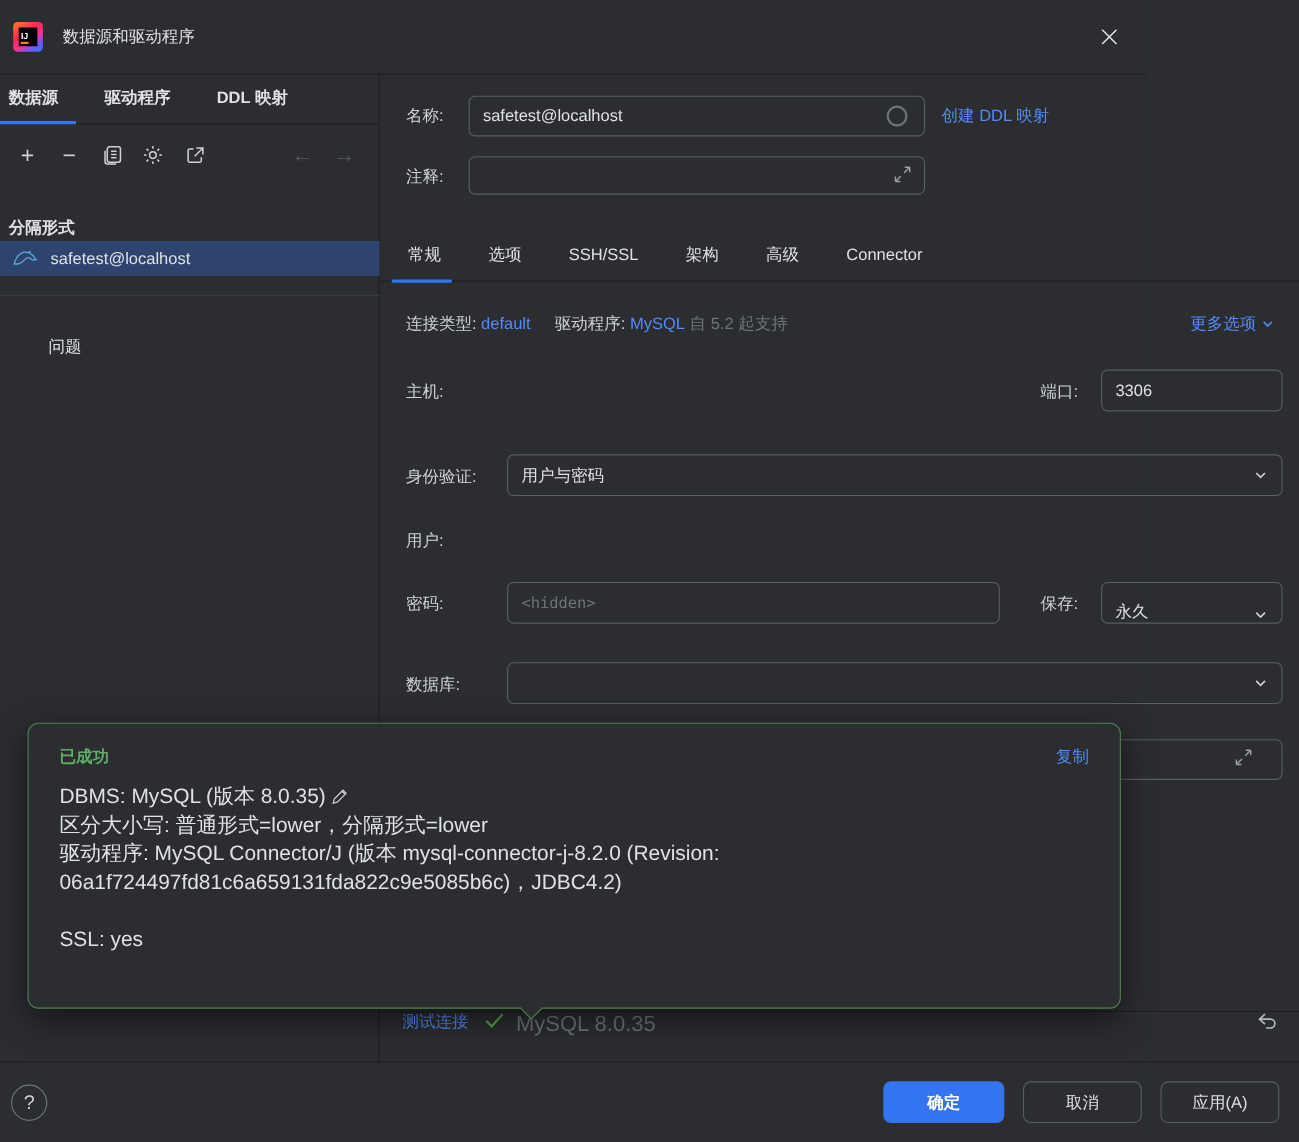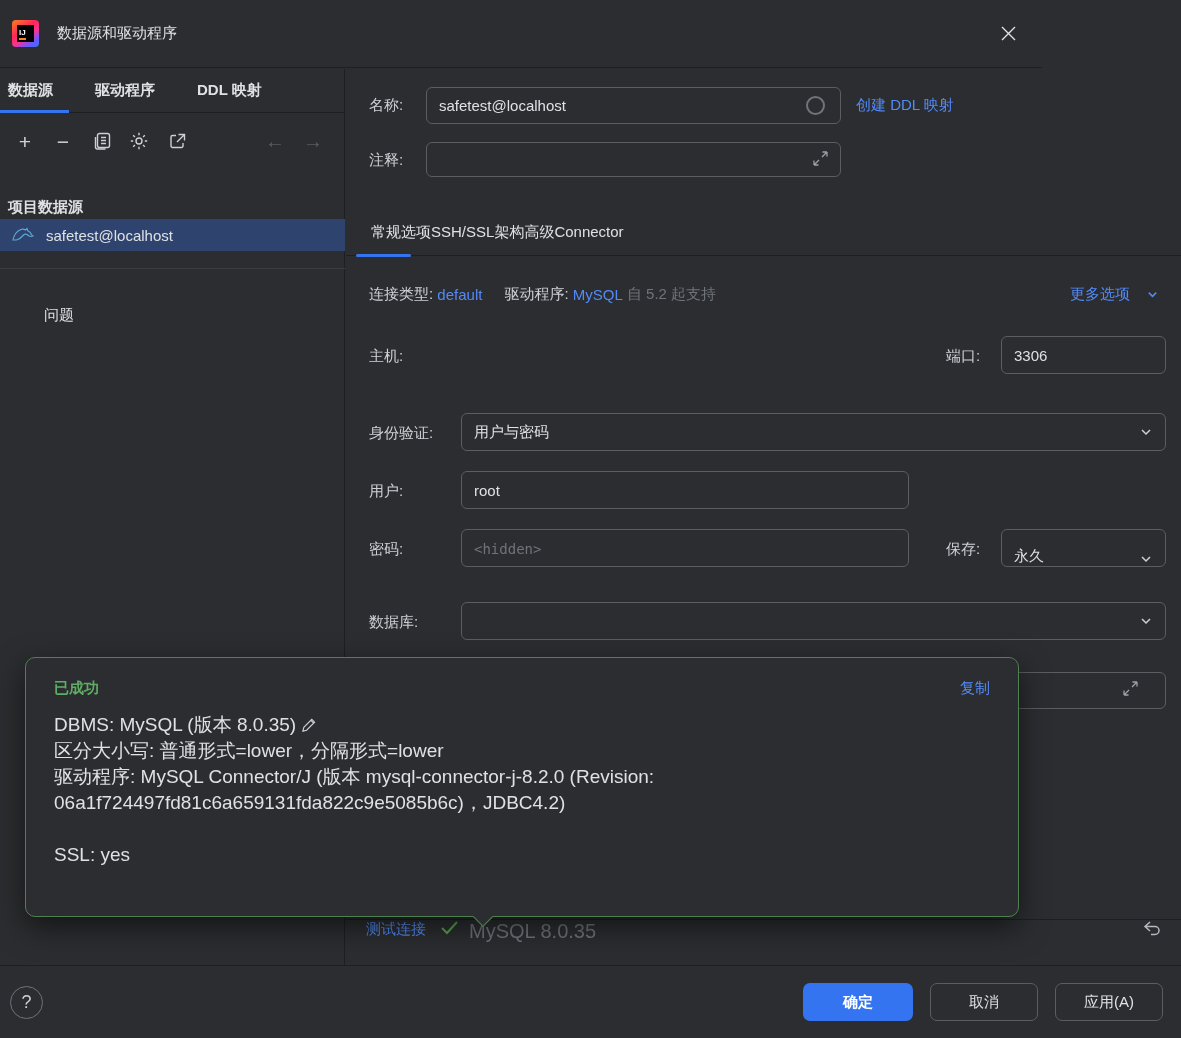--- a/index.html
+++ b/index.html
@@ -50,27 +50,27 @@
   .name-label { top:27px; }
   .name-input { left:80px; top:18px; width:415px; height:37px; padding-right:36px; }
   .name-circle { position:absolute; left:460px; top:27px; width:19px; height:19px; border:2px solid #6f737a; border-radius:50%; }
   .ddl-link { position:absolute; left:510px; top:27px; font-size:15px; }
   .comment-label { top:82px; }
   .comment-input { left:80px; top:73px; width:415px; height:35px; padding-right:30px; }
   .expand-ic { position:absolute; color:#9da0a8; display:flex; }
   .comment-expand { left:466px; top:81px; }
 
   .form-tabs { position:absolute; left:0; top:140px; width:835px; height:47px; border-bottom:1px solid #1e1f22;
-    display:flex; align-items:center; padding-left:25px; }
+    display:flex; align-items:center; padding-left:25px; gap:43px; }
   .form-tab { font-size:15px; color:#dfe1e5; position:relative; height:47px; line-height:45px; cursor:pointer; }
   .form-tab.active::after { content:""; position:absolute; left:-15px; right:-10px; bottom:-1px; height:3px; background:#3574f0; border-radius:2px; }
 
   .conn-row { position:absolute; left:23px; top:216px; width:790px; display:flex; align-items:center; font-size:15px; }
   .conn-row .gap { width:22px; }
-  .more-opts { margin-left:auto; display:flex; align-items:center; gap:16px;justify-content:space-between; }
+  .more-opts { margin-left:auto; display:flex; align-items:center; gap:4px;justify-content:space-between; }
 
   .host-label { top:278px; } .host-input { left:115px; top:267px; width:448px; height:38px; }
   .port-label { left:600px; top:278px; } .port-input { left:655px; top:267px; width:165px; height:38px; }
   .auth-label { top:355px; } .auth-select { left:115px; top:344px; width:705px; height:38px; }
   .user-label { top:413px; } .user-input { left:115px; top:402px; width:448px; height:38px; }
   .pwd-label { top:471px; } .pwd-input { left:115px; top:460px; width:448px; height:38px; }
   .save-label { left:600px; top:471px; } .save-select { left:655px; top:460px; width:165px; height:38px;align-items:flex-end; }
   .db-label { top:544px; } .db-select { left:115px; top:533px; width:705px; height:38px; }
   .url-input { left:115px; top:603px; width:705px; height:37px; }
   .url-expand { left:776px; top:611px; }
@@ -150,21 +150,21 @@
           <path d="M8 3.5 H4.5 a1.5 1.5 0 0 0 -1.5 1.5 v9 a1.5 1.5 0 0 0 1.5 1.5 h9 a1.5 1.5 0 0 0 1.5 -1.5 V11"></path>
           <path d="M10.5 2.5 h6 v6 M16.5 2.5 L9 10"></path>
         </svg>
       </span>
       <span class="tb-nav">
         <span class="tb-icon">←</span>
         <span class="tb-icon">→</span>
       </span>
     </div>
 
-    <div class="tree-label">项目数据源</div>
+    <div class="tree-label">分隔形式</div>
 
     <div class="tree-item">
       <svg width="22" height="18" viewBox="0 0 22 18" fill="none" stroke="#5ea7d4" stroke-width="1.2">
         <path d="M1 14 C2 9 5 5 9 3.5 C10.5 2.9 12 3 13.5 4 L15 2.5 L15.8 4.8 C17.5 5.5 19 7 19.6 9 L21 10 L19 10.5 C18 10.6 17 10 16 9.2 C14 7.6 12 8.2 10.5 10 C9 11.8 7 13.5 4.5 14 Z"></path>
       </svg>
       <span class="txt">safetest@localhost</span>
     </div>
 
     <div class="left-divider"></div>
     <div class="problems">问题</div>
@@ -217,21 +217,20 @@
     <div class="selectbox auth-select">
       <span>用户与密码</span>
       <span class="chev">
           <svg width="14" height="14" viewBox="0 0 14 14" fill="none" stroke="#ced0d6" stroke-width="1.5">
             <path d="M3 5l4 4 4-4"></path>
           </svg>
         </span>
     </div>
 
     <label class="flabel user-label">用户:</label>
-    <input class="field user-input" value="root" style="">
 
     <label class="flabel pwd-label">密码:</label>
     <input class="field pwd-input" type="text" placeholder="&lt;hidden&gt;" style="">
     <label class="flabel save-label">保存:</label>
     <div class="selectbox save-select">
       <span>永久</span>
       <span class="chev">
           <svg width="14" height="14" viewBox="0 0 14 14" fill="none" stroke="#ced0d6" stroke-width="1.5">
             <path d="M3 5l4 4 4-4"></path>
           </svg>

